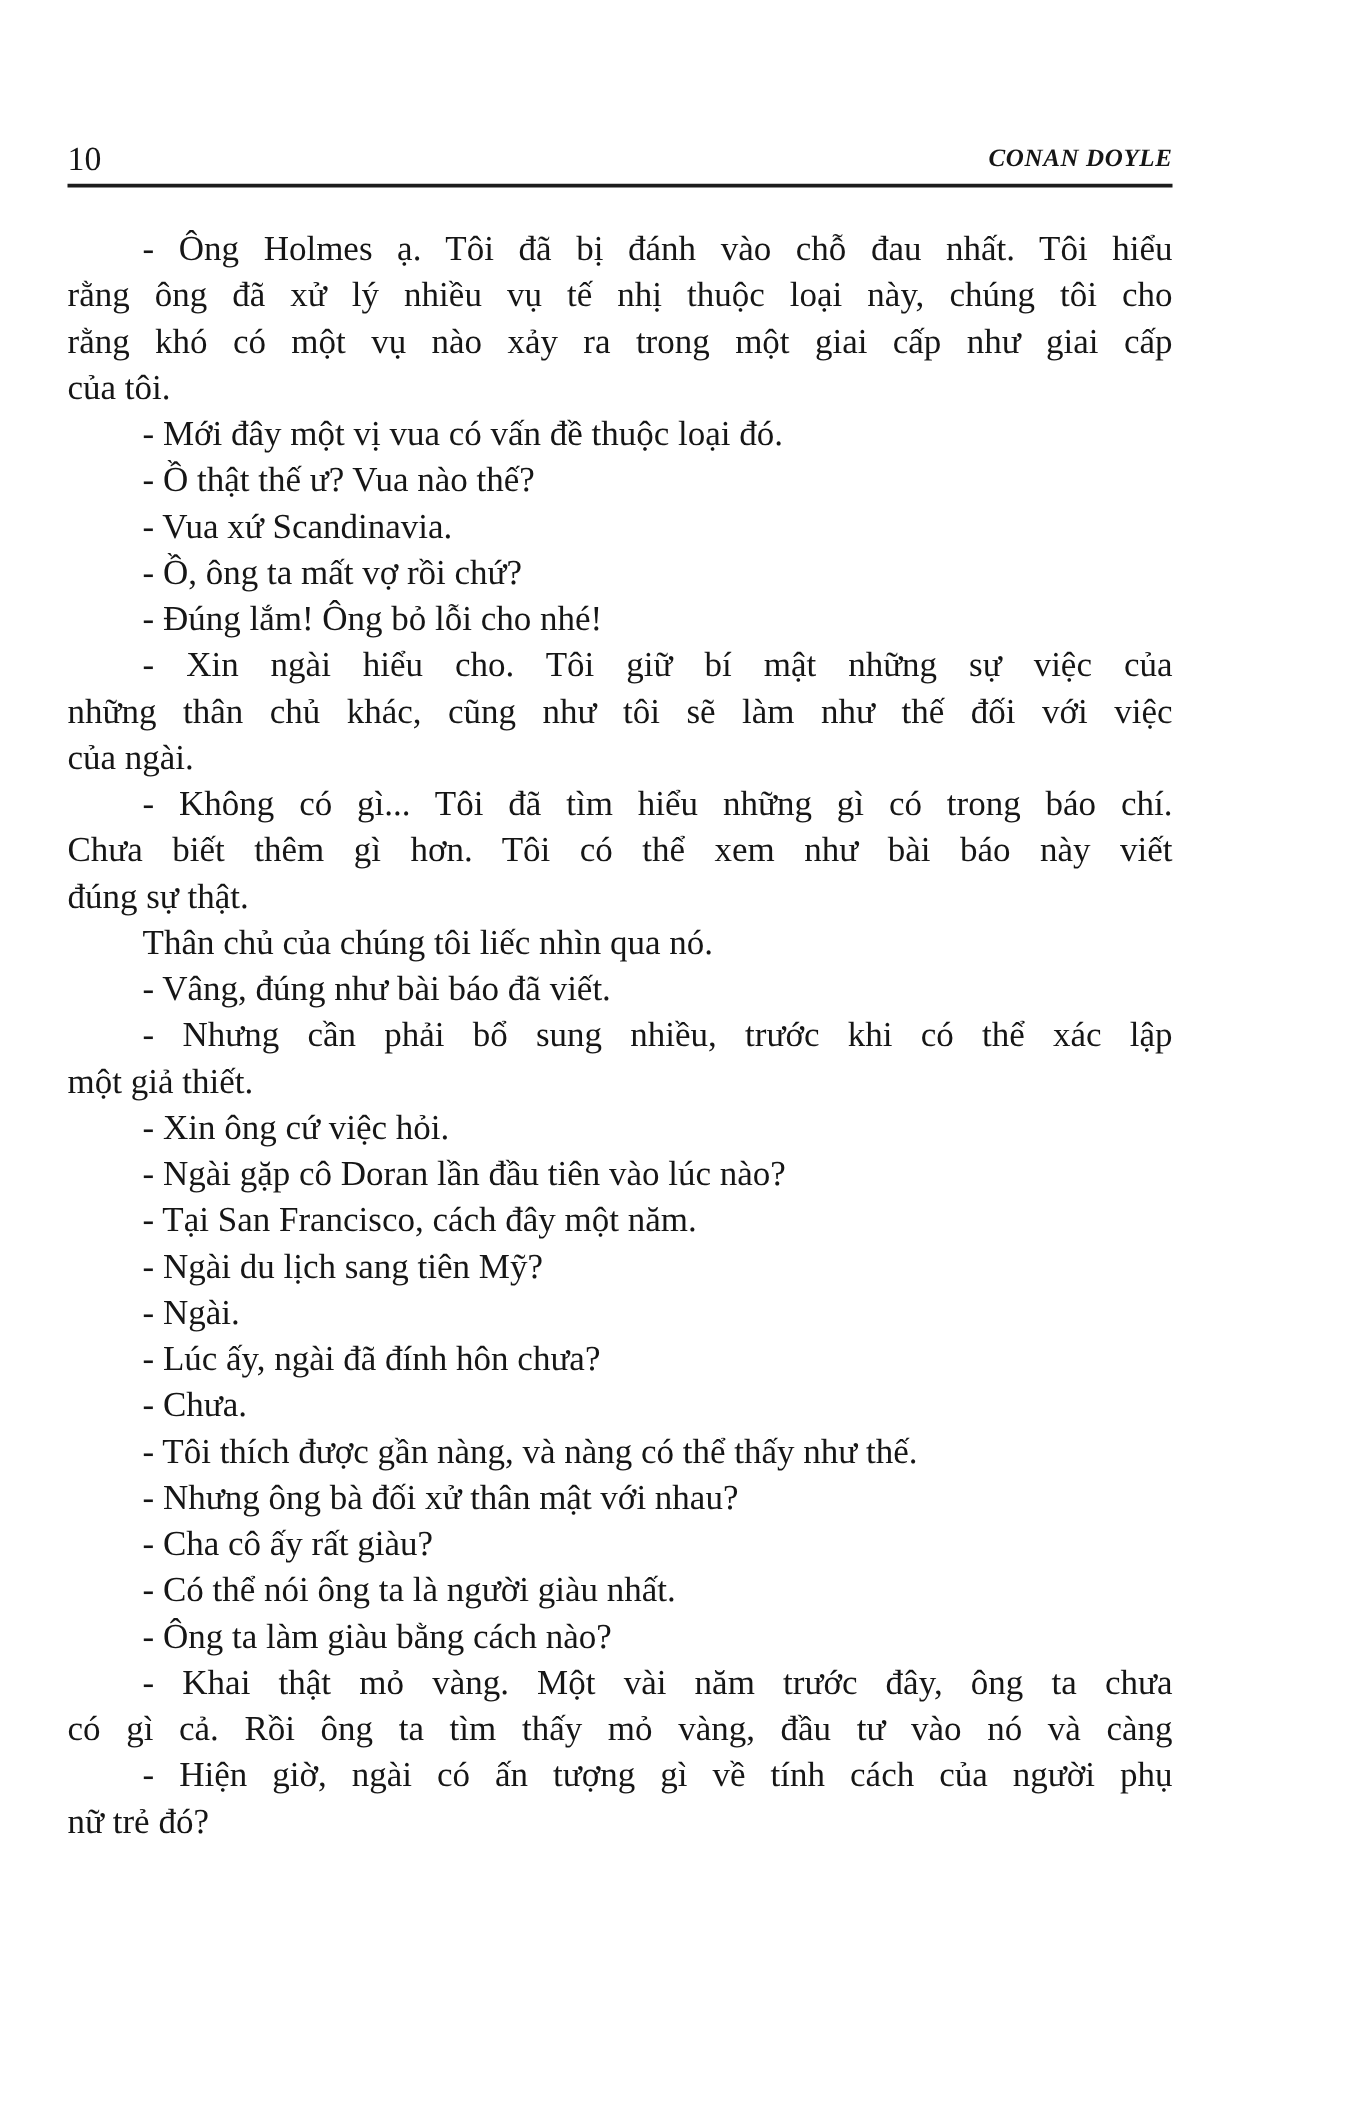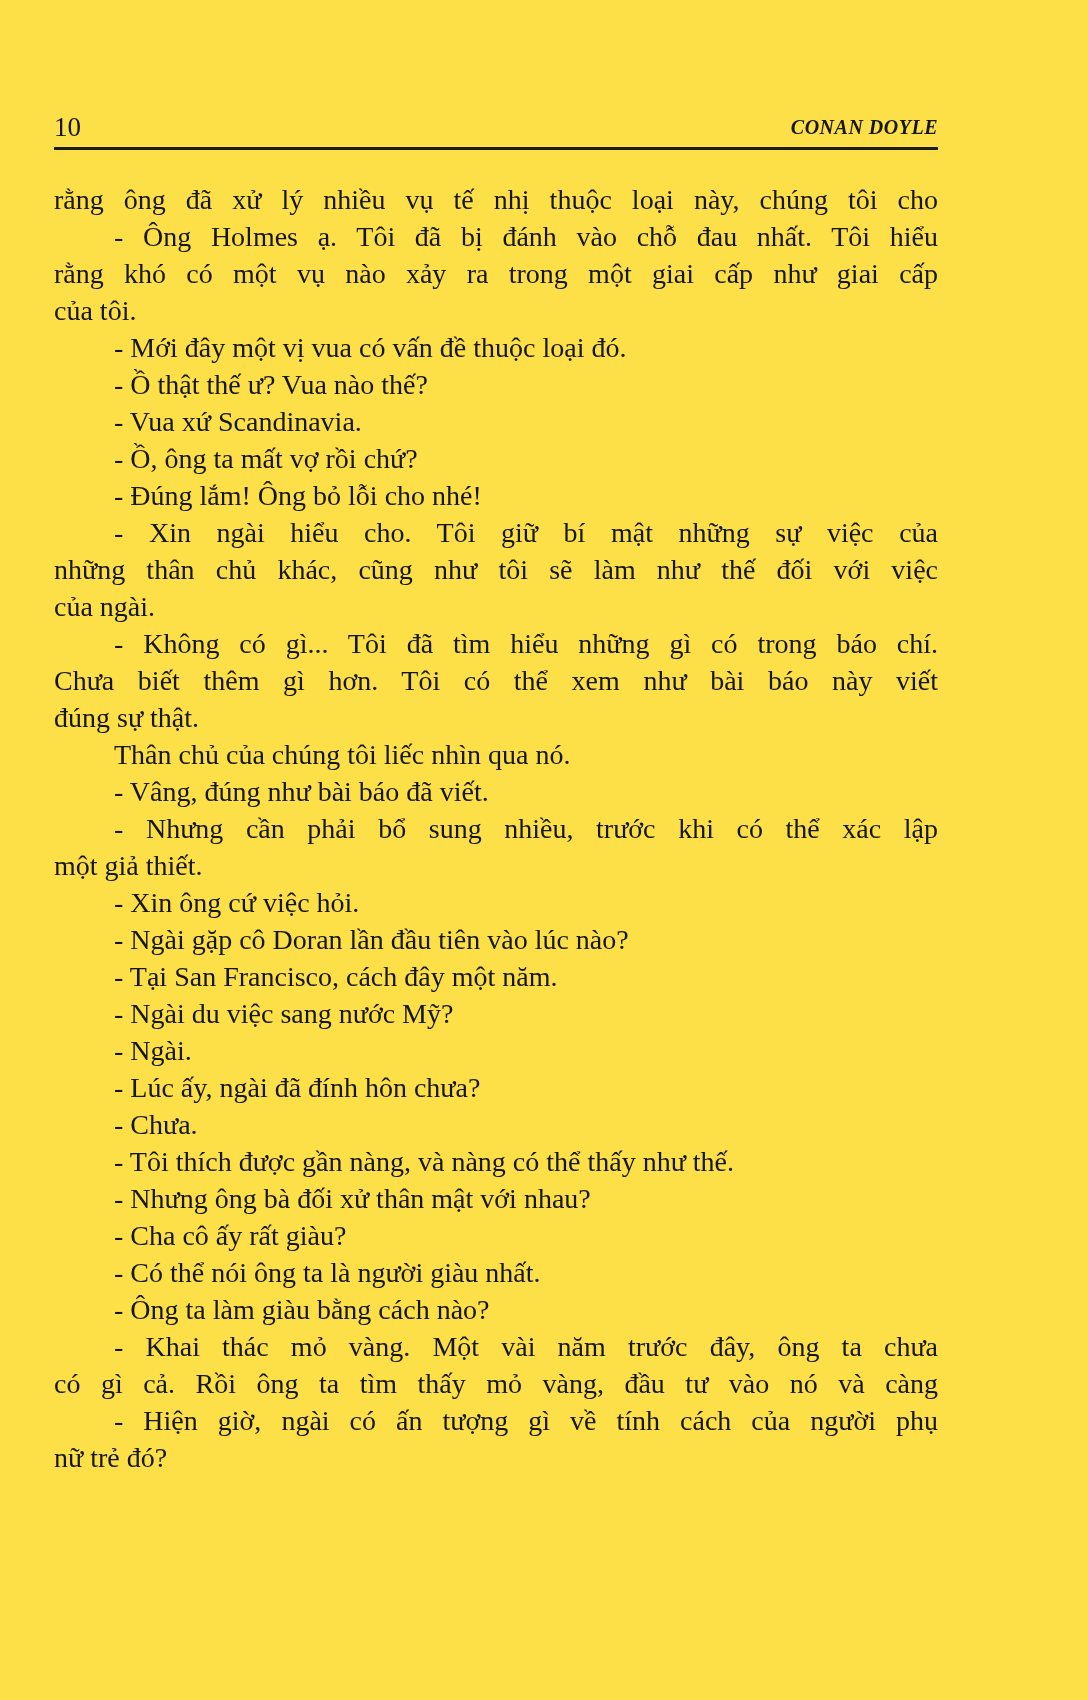--- a/index.html
+++ b/index.html
@@ -5,21 +5,21 @@
   html, body {
     margin: 0;
     padding: 0;
     background: #e8e8e8;
   }
   .page {
     position: relative;
     width: 1088px;
     height: 1700px;
     margin: 0 auto;
-    background: #fde047;
+    background: #ffffff;
     overflow: hidden;
     font-family: "Liberation Serif", "DejaVu Serif", serif;
     color: #161616;
   }
   .header {
     position: absolute;
     top: 0;
     left: 54px;
     width: 884px;
     height: 150px;
@@ -66,22 +66,22 @@
 <body>
 
 <div class="page">
   <div class="header">
     <span class="page-number">10</span>
     <span class="running-title">CONAN DOYLE</span>
   </div>
 
   <div class="body-text">
       <div class="paragraph">
+        <div class="line indent just">- Ông Holmes ạ. Tôi đã bị đánh vào chỗ đau nhất. Tôi hiểu</div>
         <div class="line just">rằng ông đã xử lý nhiều vụ tế nhị thuộc loại này, chúng tôi cho</div>
-        <div class="line indent just">- Ông Holmes ạ. Tôi đã bị đánh vào chỗ đau nhất. Tôi hiểu</div>
         <div class="line just">rằng khó có một vụ nào xảy ra trong một giai cấp như giai cấp</div>
         <div class="line">của tôi.</div>
       </div>
       <div class="paragraph">
         <div class="line indent">- Mới đây một vị vua có vấn đề thuộc loại đó.</div>
       </div>
       <div class="paragraph">
         <div class="line indent">- Ồ thật thế ư? Vua nào thế?</div>
       </div>
       <div class="paragraph">
@@ -116,21 +116,21 @@
       <div class="paragraph">
         <div class="line indent">- Xin ông cứ việc hỏi.</div>
       </div>
       <div class="paragraph">
         <div class="line indent">- Ngài gặp cô Doran lần đầu tiên vào lúc nào?</div>
       </div>
       <div class="paragraph">
         <div class="line indent">- Tại San Francisco, cách đây một năm.</div>
       </div>
       <div class="paragraph">
-        <div class="line indent">- Ngài du việc sang nước Mỹ?</div>
+        <div class="line indent">- Ngài du lịch sang tiên Mỹ?</div>
       </div>
       <div class="paragraph">
         <div class="line indent">- Ngài.</div>
       </div>
       <div class="paragraph">
         <div class="line indent">- Lúc ấy, ngài đã đính hôn chưa?</div>
       </div>
       <div class="paragraph">
         <div class="line indent">- Chưa.</div>
       </div>
@@ -143,21 +143,21 @@
       <div class="paragraph">
         <div class="line indent">- Cha cô ấy rất giàu?</div>
       </div>
       <div class="paragraph">
         <div class="line indent">- Có thể nói ông ta là người giàu nhất.</div>
       </div>
       <div class="paragraph">
         <div class="line indent">- Ông ta làm giàu bằng cách nào?</div>
       </div>
       <div class="paragraph">
-        <div class="line indent just">- Khai thác mỏ vàng. Một vài năm trước đây, ông ta chưa</div>
+        <div class="line indent just">- Khai thật mỏ vàng. Một vài năm trước đây, ông ta chưa</div>
         <div class="line just">có gì cả. Rồi ông ta tìm thấy mỏ vàng, đầu tư vào nó và càng</div>
       </div>
       <div class="paragraph">
         <div class="line indent just">- Hiện giờ, ngài có ấn tượng gì về tính cách của người phụ</div>
         <div class="line">nữ trẻ đó?</div>
       </div>
     </div>
 </div>
 
 </body></html>

